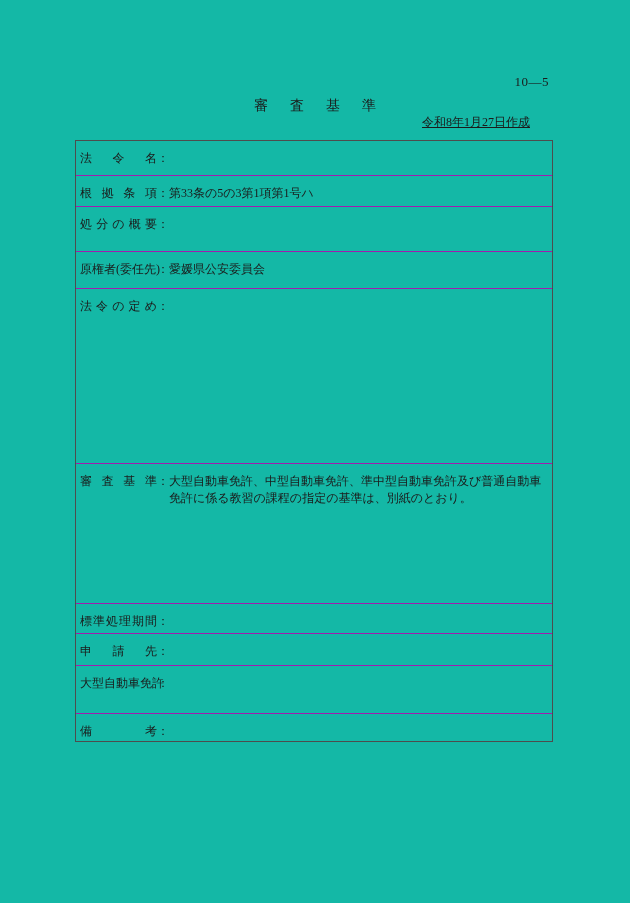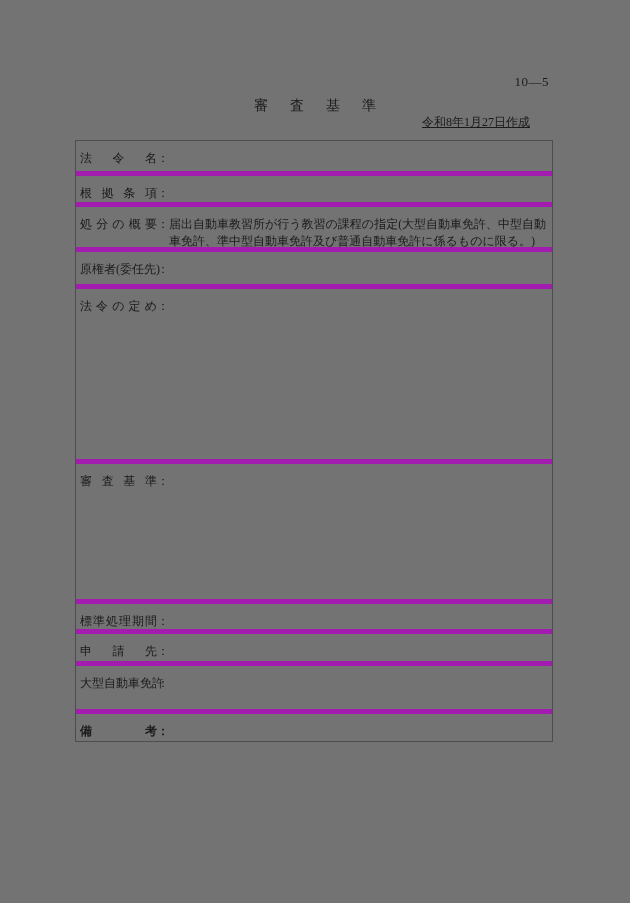--- a/index.html
+++ b/index.html
@@ -1,20 +1,20 @@
 <!DOCTYPE html>
 <html lang="ja"><head>
 <meta charset="utf-8">
 <style>
   html, body { margin: 0; padding: 0; background: #ffffff; }
   .page {
     position: relative;
     width: 630px;
     height: 903px;
-    background: #737373;
+    background: #14b8a6;
     font-family: "Liberation Serif", "DejaVu Serif", serif;
     color: #1b1b1b;
     overflow: hidden;
   }
   .pagenum {
     position: absolute;
     top: 74px;
     right: 81px;
     font-size: 13px;
     letter-spacing: 0.5px;
@@ -46,25 +46,25 @@
     left: 75px;
     top: 140px;
     width: 478px;
     box-sizing: border-box;
     border: 1px solid #4d4d4d;
   }
   .row {
     display: flex;
     align-items: flex-start;
     box-sizing: border-box;
-    border-bottom: 5px solid #a21caf;
+    border-bottom: 1px solid #a21caf;
     padding: 9px 3px 0 4px;
     overflow: hidden;
   }
-  .row:last-child { border-bottom: none; font-weight: bold; }
+  .row:last-child { border-bottom: none; }
   .lbl {
     flex: 0 0 77px;
     width: 77px;
     font-size: 12px;
     line-height: 17px;
     text-align: justify;
     text-align-last: justify;
     white-space: nowrap;
   }
   .colon {
@@ -96,41 +96,43 @@
   <div class="doc-table">
 
     <div class="row" style="height:35px">
       <span class="lbl">法令名</span>
       <span class="colon">：</span>
     </div>
 
     <div class="row" style="height:31px">
       <span class="lbl">根拠条項</span>
       <span class="colon">：</span>
+      <div class="val">第33条の5の3第1項第1号ハ</div>
     </div>
 
     <div class="row" style="height:45px">
       <span class="lbl">処分の概要</span>
       <span class="colon">：</span>
-      <div class="val">届出自動車教習所が行う教習の課程の指定(大型自動車免許、中型自動車免許、準中型自動車免許及び普通自動車免許に係るものに限る。)</div>
     </div>
 
     <div class="row" style="height:37px">
       <span class="lbl">原権者(委任先)</span>
       <span class="colon">：</span>
+      <div class="val">愛媛県公安委員会</div>
     </div>
 
     <div class="row" style="height:175px">
       <span class="lbl">法令の定め</span>
       <span class="colon">：</span>
     </div>
 
     <div class="row" style="height:140px">
       <span class="lbl">審査基準</span>
       <span class="colon">：</span>
+      <div class="val">大型自動車免許、中型自動車免許、準中型自動車免許及び普通自動車免許に係る教習の課程の指定の基準は、別紙のとおり。</div>
     </div>
 
     <div class="row" style="height:30px">
       <span class="lbl">標準処理期間</span>
       <span class="colon">：</span>
     </div>
 
     <div class="row" style="height:32px">
       <span class="lbl">申請先</span>
       <span class="colon">：</span>

